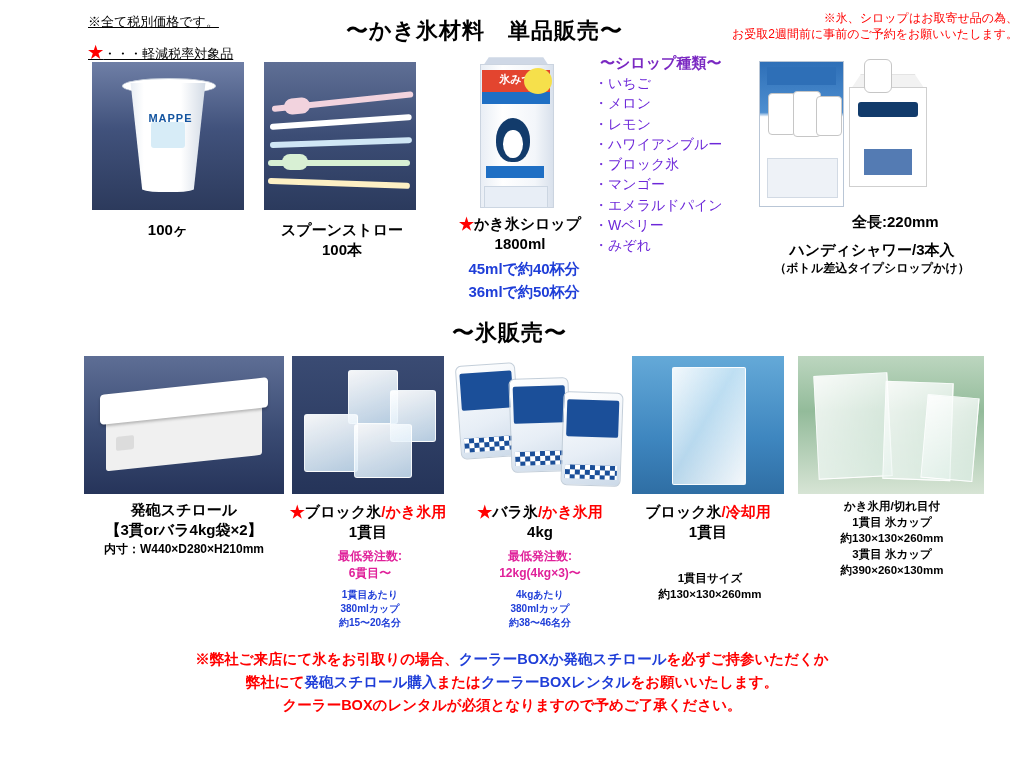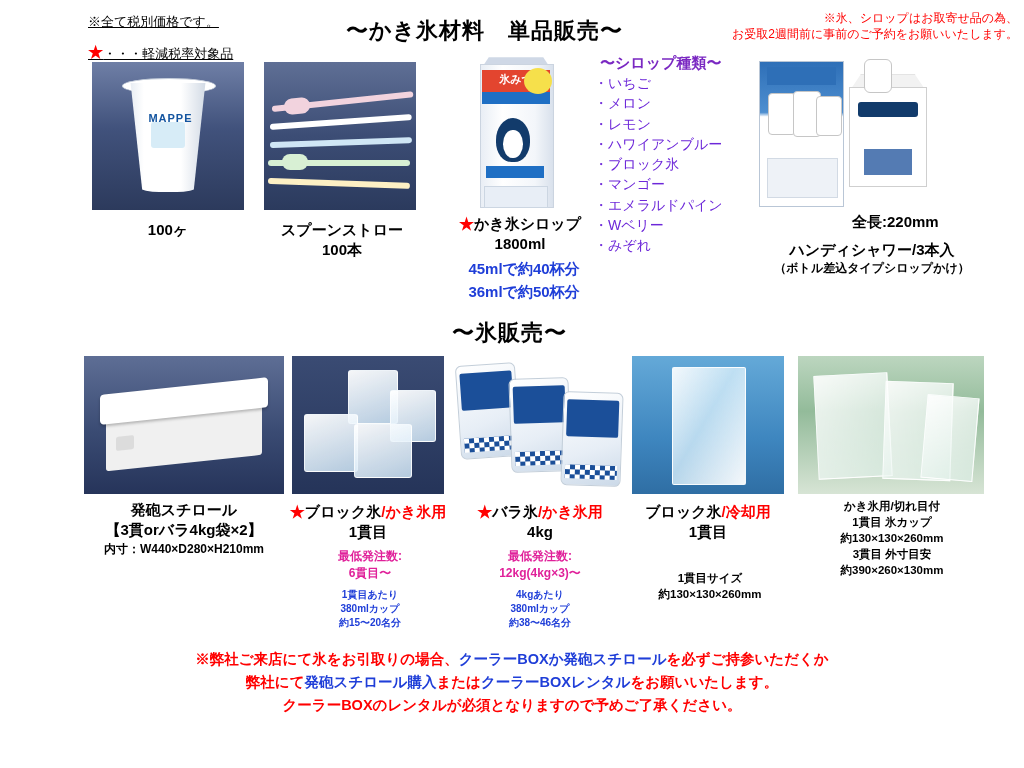--- a/index.html
+++ b/index.html
@@ -498,21 +498,21 @@
 
 <div class="photo ph-clear" style="left:798px; top:356px; width:186px; height:138px;">
   <div class="clear-slab" style="left:18px; top:18px; width:72px; height:102px; transform:rotate(-3deg);"></div>
   <div class="clear-slab" style="left:86px; top:26px; width:66px; height:96px; transform:rotate(2deg);"></div>
   <div class="clear-slab" style="left:126px; top:40px; width:50px; height:82px; transform:rotate(5deg);"></div>
 </div>
 <div class="abs smallspec" style="left:792px; top:498px; width:200px;">
   <div>かき氷用/切れ目付</div>
   <div>1貫目 氷カップ</div>
   <div>約130×130×260mm</div>
-  <div>3貫目 外寸目安</div>
+  <div>3貫目 氷カップ</div>
   <div>約390×260×130mm</div>
 </div>
 
 <div class="abs" style="left:0; top:648px; width:1024px;">
   <div class="footer">
     <span class="red">※弊社ご来店にて氷をお引取りの場合、</span><span class="blue">クーラーBOXか発砲スチロール</span><span class="red">を必ずご持参いただくか</span>
   </div>
   <div class="footer">
     <span class="red">弊社にて</span><span class="blue">発砲スチロール購入</span><span class="red">または</span><span class="blue">クーラーBOXレンタル</span><span class="red">をお願いいたします。</span>
   </div>

